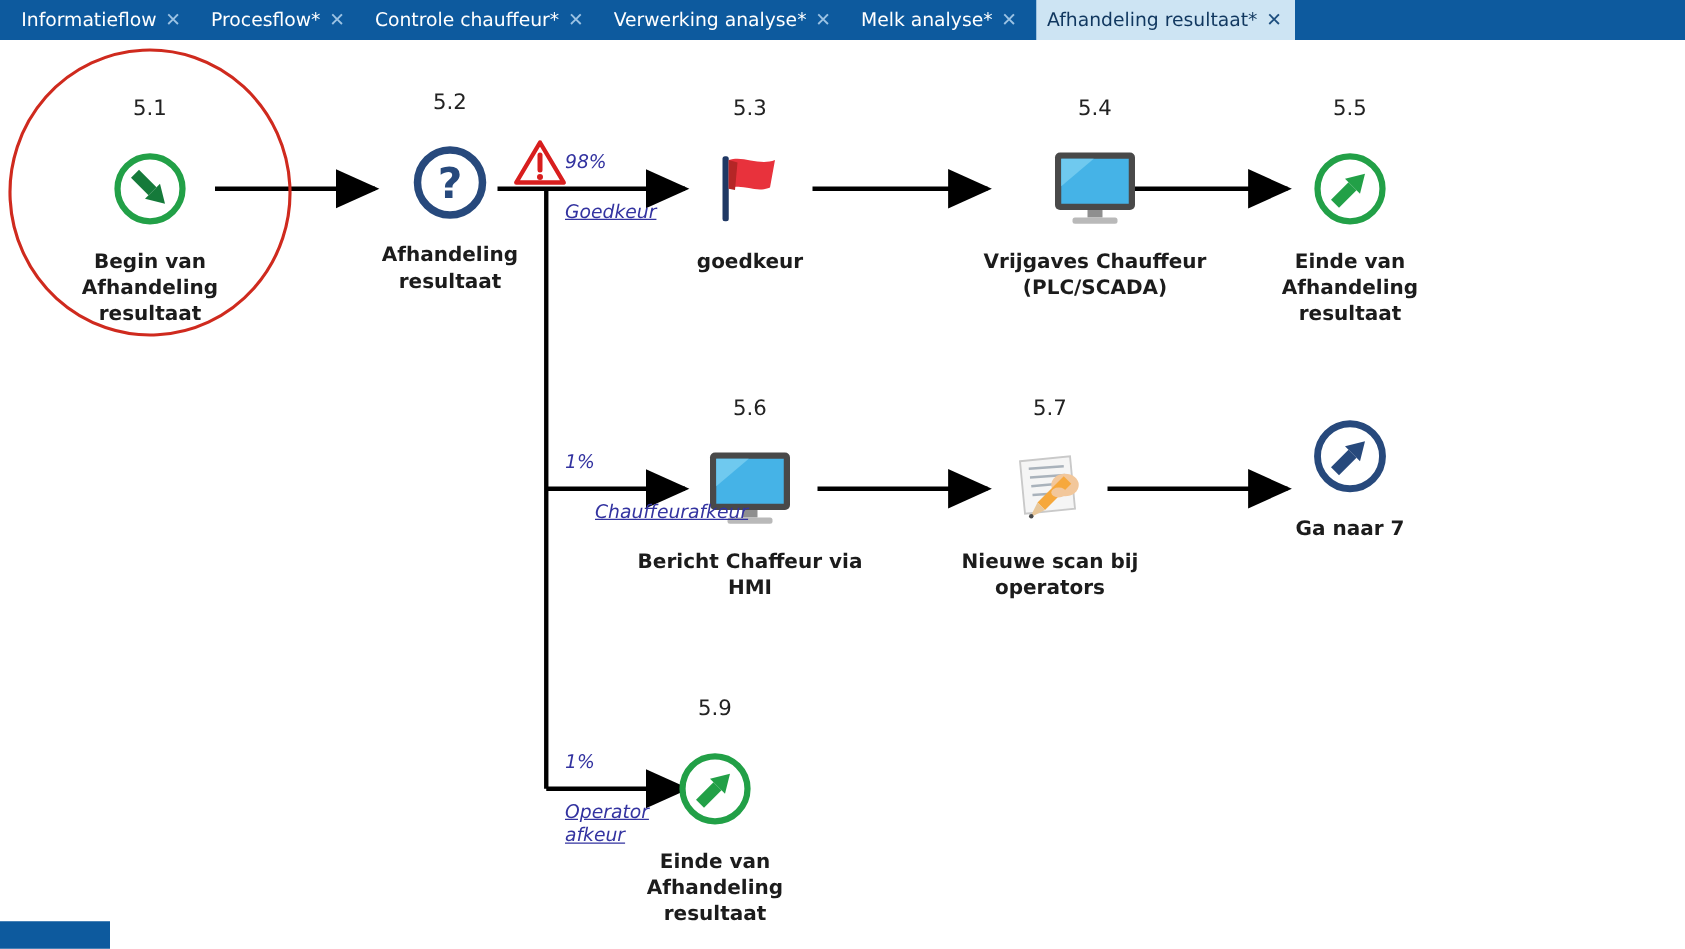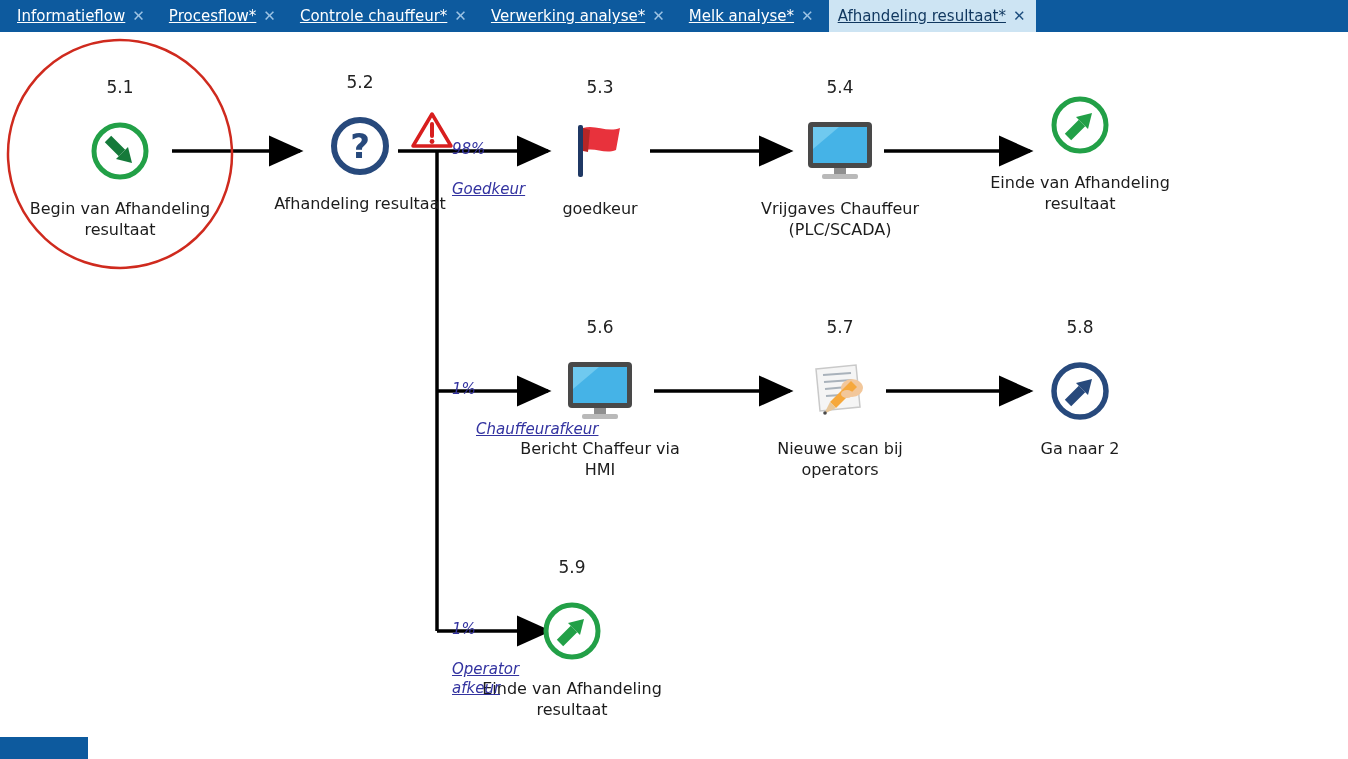--- a/index.html
+++ b/index.html
@@ -3,37 +3,37 @@
 <meta charset="utf-8">
 <style>
   * { margin:0; padding:0; box-sizing:border-box; }
   html,body { width:1348px; height:759px; background:#fff; overflow:hidden;
               font-family:"DejaVu Sans","Liberation Sans",sans-serif; }
 
   
   .tabbar { position:absolute; top:0; left:0; width:1348px; height:32px;
             background:#0d5a9e; display:flex; align-items:stretch; padding-left:8px; }
   .tab { display:flex; align-items:center; padding:0 10px 0 9px; margin-right:5px; cursor:default; }
-  .tab-label { color:#ffffff; font-size:15px; white-space:nowrap;text-decoration:underline; }
+  .tab-label { color:#ffffff; font-size:15px; white-space:nowrap; }
   .tab-close { color:#9cc3e4; font-weight:bold; font-size:15px; margin-left:7px; }
   .tab.active { background:#cde4f3;justify-content:center; }
   .tab.active .tab-label { color:#10375f; }
   .tab.active .tab-close { color:#1d4e7e; }
 
   
   .canvas { position:absolute; top:32px; left:0; width:1348px; height:727px; background:#fff; }
   .lines-layer { position:absolute; left:0; top:0; z-index:1; }
   .annot-layer { position:absolute; left:0; top:0; z-index:6; pointer-events:none; }
 
   .node { position:absolute; width:240px; text-align:center; z-index:2; }
   .node-number { font-size:17px; color:#222; height:26px; line-height:26px; }
   .icon-wrap { height:86px; margin-top:8px; display:flex; align-items:center; justify-content:center; }
-  .node-label { font-size:16px; line-height:21px; color:#1c1c1c; width:190px; margin:4px auto 0; }
-
-  .branch { position:absolute; z-index:3; font-style:italic; color:#3333a0; font-size:15px; line-height:19px;margin-top:20px; }
+  .node-label { font-size:16px; line-height:21px; color:#1c1c1c; width:190px; margin:4px auto 0;font-weight:bold; }
+
+  .branch { position:absolute; z-index:3; font-style:italic; color:#3333a0; font-size:15px; line-height:19px; }
   .branch.name { text-decoration:underline; }
 
   .warning { position:absolute; z-index:5; }
   .corner-bar { position:absolute; left:0; top:737px; width:88px; height:22px; background:#0d5a9e; z-index:4; }
 </style>
 </head>
 <body>
 
 <div class="tabbar">
   <div class="tab">
@@ -109,35 +109,36 @@
     <div class="icon-wrap">
       <svg width="50" height="58" viewBox="0 0 50 58">
         <rect x="3" y="3" width="5" height="52" rx="2" fill="#1f3864"></rect>
         <path d="M8,6 C 20,2 32,11 45,6 L 41,28 C 29,33 19,24 8,29 Z" fill="#e8323c"></path>
         <path d="M8,6 L15,8 L13,30 L8,29 Z" fill="#b52626"></path>
       </svg>
     </div>
     <div class="node-label">goedkeur</div>
   </div>
 
-  <div class="node" style="left:720px;top:42px">
+  <div class="node" style="left:756px;top:42px">
     <div class="node-number">5.4</div>
     <div class="icon-wrap">
       <svg width="74" height="62" viewBox="0 0 74 62">
         <rect x="5" y="2" width="64" height="46" rx="4" fill="#494949"></rect>
         <rect x="10" y="7" width="54" height="36" fill="#45b3e7"></rect>
         <polygon points="10,7 36,7 10,29" fill="#6fc9ef"></polygon>
         <rect x="31" y="48" width="12" height="6" fill="#8f8f8f"></rect>
         <rect x="19" y="54" width="36" height="5" rx="2" fill="#b9b9b9"></rect>
       </svg>
     </div>
     <div class="node-label">Vrijgaves Chauffeur (PLC/SCADA)</div>
   </div>
 
   <div class="node" style="left:960px;top:42px">
+    <div class="node-number">5.5</div>
     <div class="icon-wrap">
       <svg width="62" height="62" viewBox="0 0 62 62">
         <circle cx="31" cy="31" r="26" fill="#fff" stroke="#22a047" stroke-width="5"></circle>
         <line x1="19" y1="43" x2="33" y2="29" stroke="#22a047" stroke-width="9"></line>
         <polygon points="43,19 39,35 27,23" fill="#22a047"></polygon>
       </svg>
     </div>
     <div class="node-label">Einde van Afhandeling resultaat</div>
   </div>
 
@@ -168,29 +169,28 @@
         <polygon points="29,47 23,41 44,20 50,26" fill="#f6a83c"></polygon>
         <polygon points="23,41 29,47 17,53" fill="#e8c79a"></polygon>
         <circle cx="18" cy="52" r="1.8" fill="#4a4a4a"></circle>
         <ellipse cx="40" cy="33" rx="6" ry="4" fill="#f2c79b"></ellipse>
       </svg>
     </div>
     <div class="node-label">Nieuwe scan bij operators</div>
   </div>
 
   <div class="node" style="left:960px;top:282px">
-    <div class="node-number">5.8</div>
     <div class="icon-wrap">
       <svg width="62" height="62" viewBox="0 0 62 62">
         <circle cx="31" cy="31" r="26" fill="#fff" stroke="#27497c" stroke-width="5.5"></circle>
         <line x1="19" y1="43" x2="33" y2="29" stroke="#27497c" stroke-width="9"></line>
         <polygon points="43,19 39,35 27,23" fill="#27497c"></polygon>
       </svg>
     </div>
-    <div class="node-label">Ga naar 2</div>
+    <div class="node-label">Ga naar 7</div>
   </div>
 
   <div class="node" style="left:452px;top:522px">
     <div class="node-number">5.9</div>
     <div class="icon-wrap">
       <svg width="62" height="62" viewBox="0 0 62 62">
         <circle cx="31" cy="31" r="26" fill="#fff" stroke="#22a047" stroke-width="5"></circle>
         <line x1="19" y1="43" x2="33" y2="29" stroke="#22a047" stroke-width="9"></line>
         <polygon points="43,19 39,35 27,23" fill="#22a047"></polygon>
       </svg>

